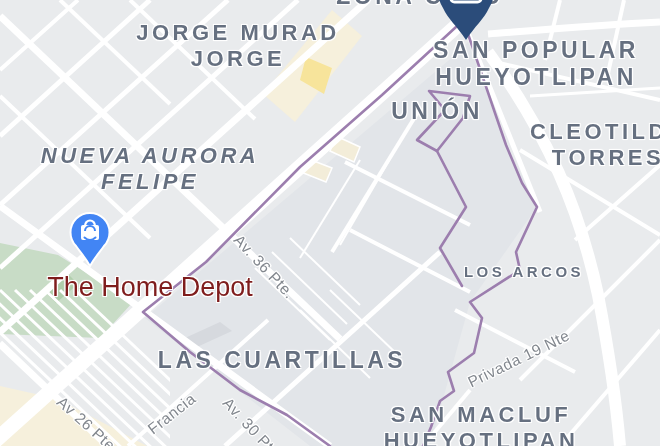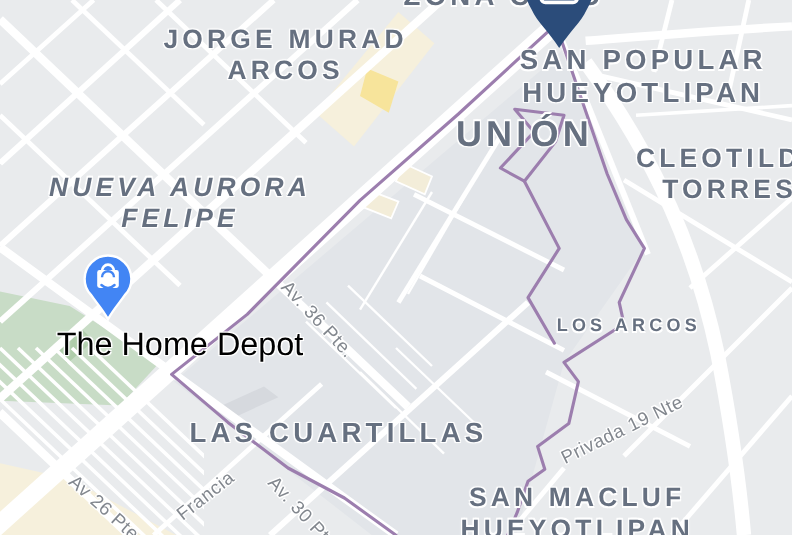--- a/index.html
+++ b/index.html
@@ -113,27 +113,27 @@
       <polyline points="437,151 466,207 440,248 462,286"></polyline>
     </g>
   </svg>
 
   <div id="labels">
       <div class="lbl area" style="left: 420px; top: -3px; font-size: 23px;">
         <div>ZONA CAPU</div>
       </div>
       <div class="lbl area" style="left: 238px; top: 46px; font-size: 22px;">
         <div>JORGE MURAD</div>
-        <div>ARCOS</div>
+        <div>JORGE</div>
       </div>
       <div class="lbl area" style="left: 536px; top: 64px; font-size: 23px;">
         <div>SAN POPULAR</div>
         <div>HUEYOTLIPAN</div>
       </div>
-      <div class="lbl area" style="left: 437px; top: 112px; font-size: 30px;">
+      <div class="lbl area" style="left: 437px; top: 112px; font-size: 23px;">
         <div>UNIÓN</div>
       </div>
       <div class="lbl area" style="left: 608px; top: 145px; font-size: 22px;">
         <div>CLEOTILDE</div>
         <div>TORRES</div>
       </div>
       <div class="lbl area" style="left: 150px; top: 169px; font-size: 22px; font-style: italic;">
         <div>NUEVA AURORA</div>
         <div>FELIPE</div>
       </div>
@@ -145,21 +145,21 @@
       </div>
       <div class="lbl area" style="left: 481px; top: 428px; font-size: 22px;">
         <div>SAN MACLUF</div>
         <div>HUEYOTLIPAN</div>
       </div>
       <div class="lbl street" style="left: 264px; top: 267px; transform: translate(-50%, -50%) rotate(47deg);">Av. 36 Pte.</div>
       <div class="lbl street" style="left: 86px; top: 424px; transform: translate(-50%, -50%) rotate(42deg);">Av 26 Pte</div>
       <div class="lbl street" style="left: 253px; top: 430px; transform: translate(-50%, -50%) rotate(47deg);">Av. 30 Pte.</div>
       <div class="lbl street" style="left: 172px; top: 414px; transform: translate(-50%, -50%) rotate(-38deg);">Francia</div>
       <div class="lbl street" style="left: 519px; top: 359px; transform: translate(-50%, -50%) rotate(-26deg);">Privada 19 Nte</div>
-      <div class="lbl poi" style="left: 150px; top: 288px; font-size: 27px; color: #000000;">The Home Depot</div>
+      <div class="lbl poi" style="left: 150px; top: 288px; font-size: 27px; color: #7f1d1d;">The Home Depot</div>
     </div>
 
   <svg id="pin-svg" width="660" height="446" viewBox="0 0 660 446">
 
     <g style="pointer-events:auto;">
       <path class="pin-body" d="M466,40 C457,26 448,19 443,8 C439,1 437,-5 437,-13 A29,29 0 1 1 495,-13 C495,-5 493,1 489,8 C484,19 475,26 466,40 Z" fill="#2B4C7A"></path>
       <rect x="451" y="-11" width="30" height="13" rx="3.5" fill="none" stroke="#FFFFFF" stroke-width="3"></rect>
     </g>
 
     <g style="pointer-events:auto;">

